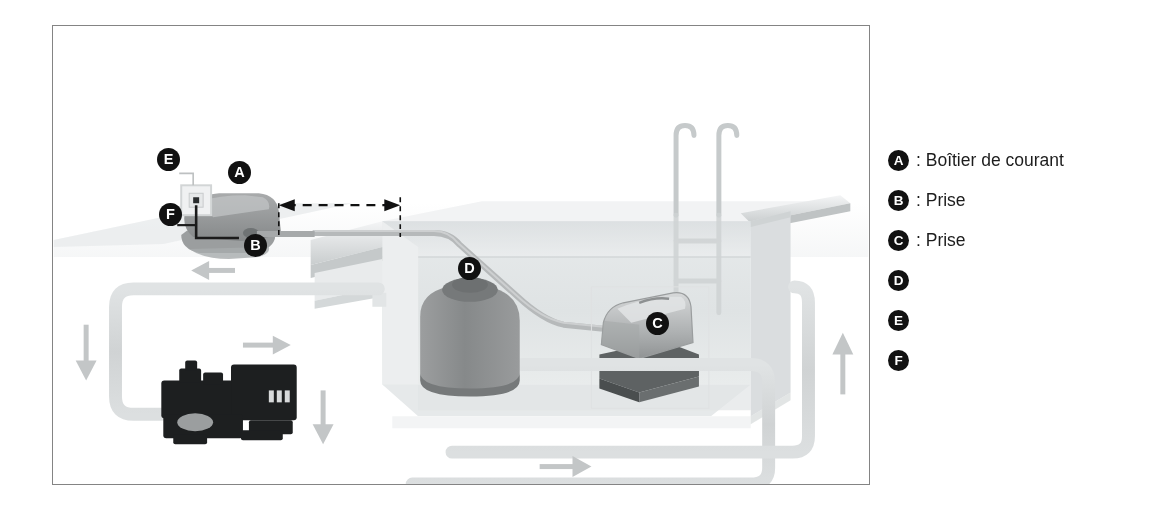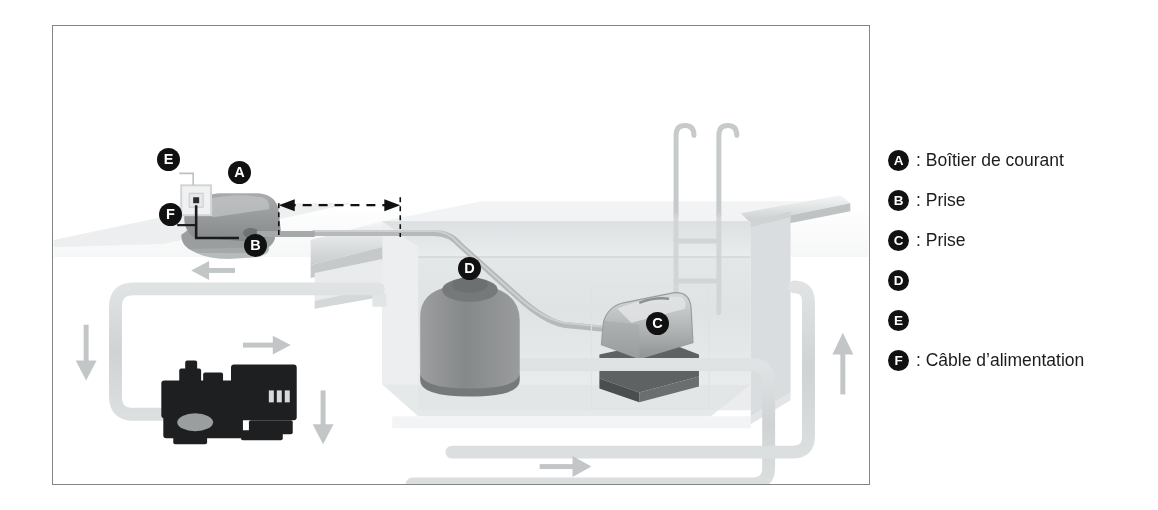--- a/index.html
+++ b/index.html
@@ -352,18 +352,17 @@
     <div class="legend-row">
       <div class="legend-badge">D</div>
     </div>
 
     <div class="legend-row">
       <div class="legend-badge">E</div>
     </div>
 
     <div class="legend-row">
       <div class="legend-badge">F</div>
-      <div class="legend-text">: Câble d’alimentation</div>
     </div>
 
   </div>
 
 </div>
 
 </body></html>

